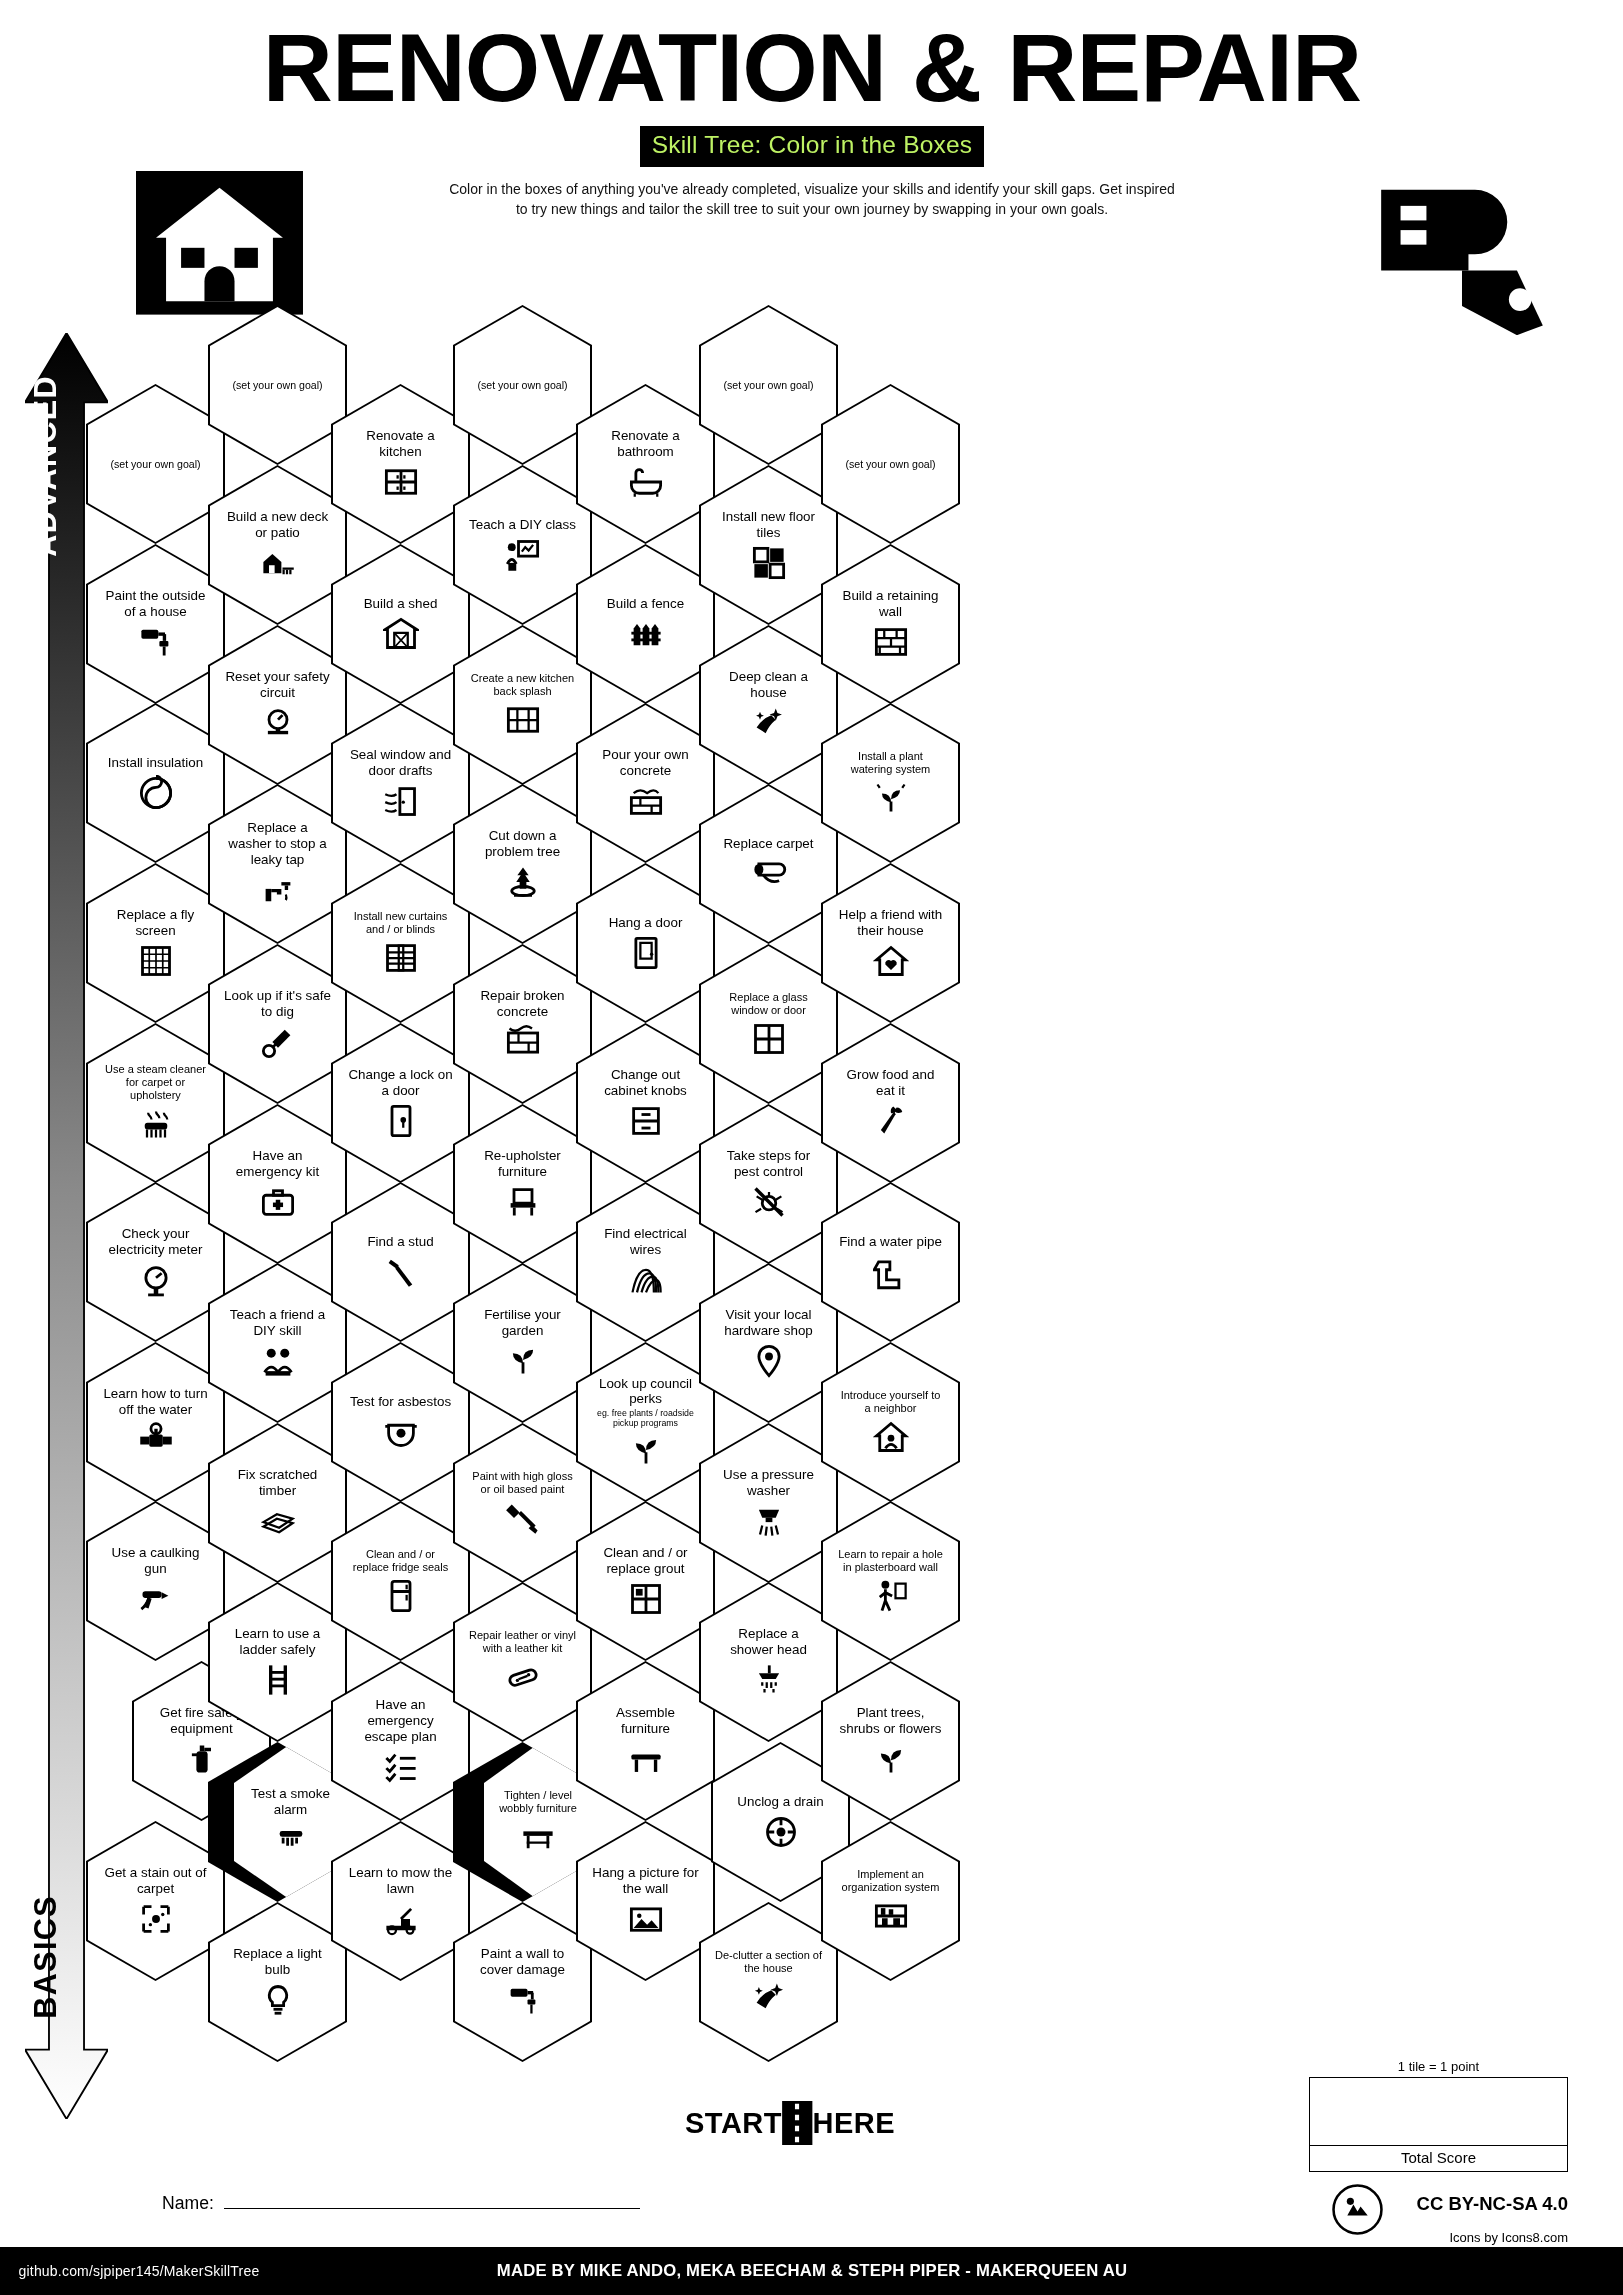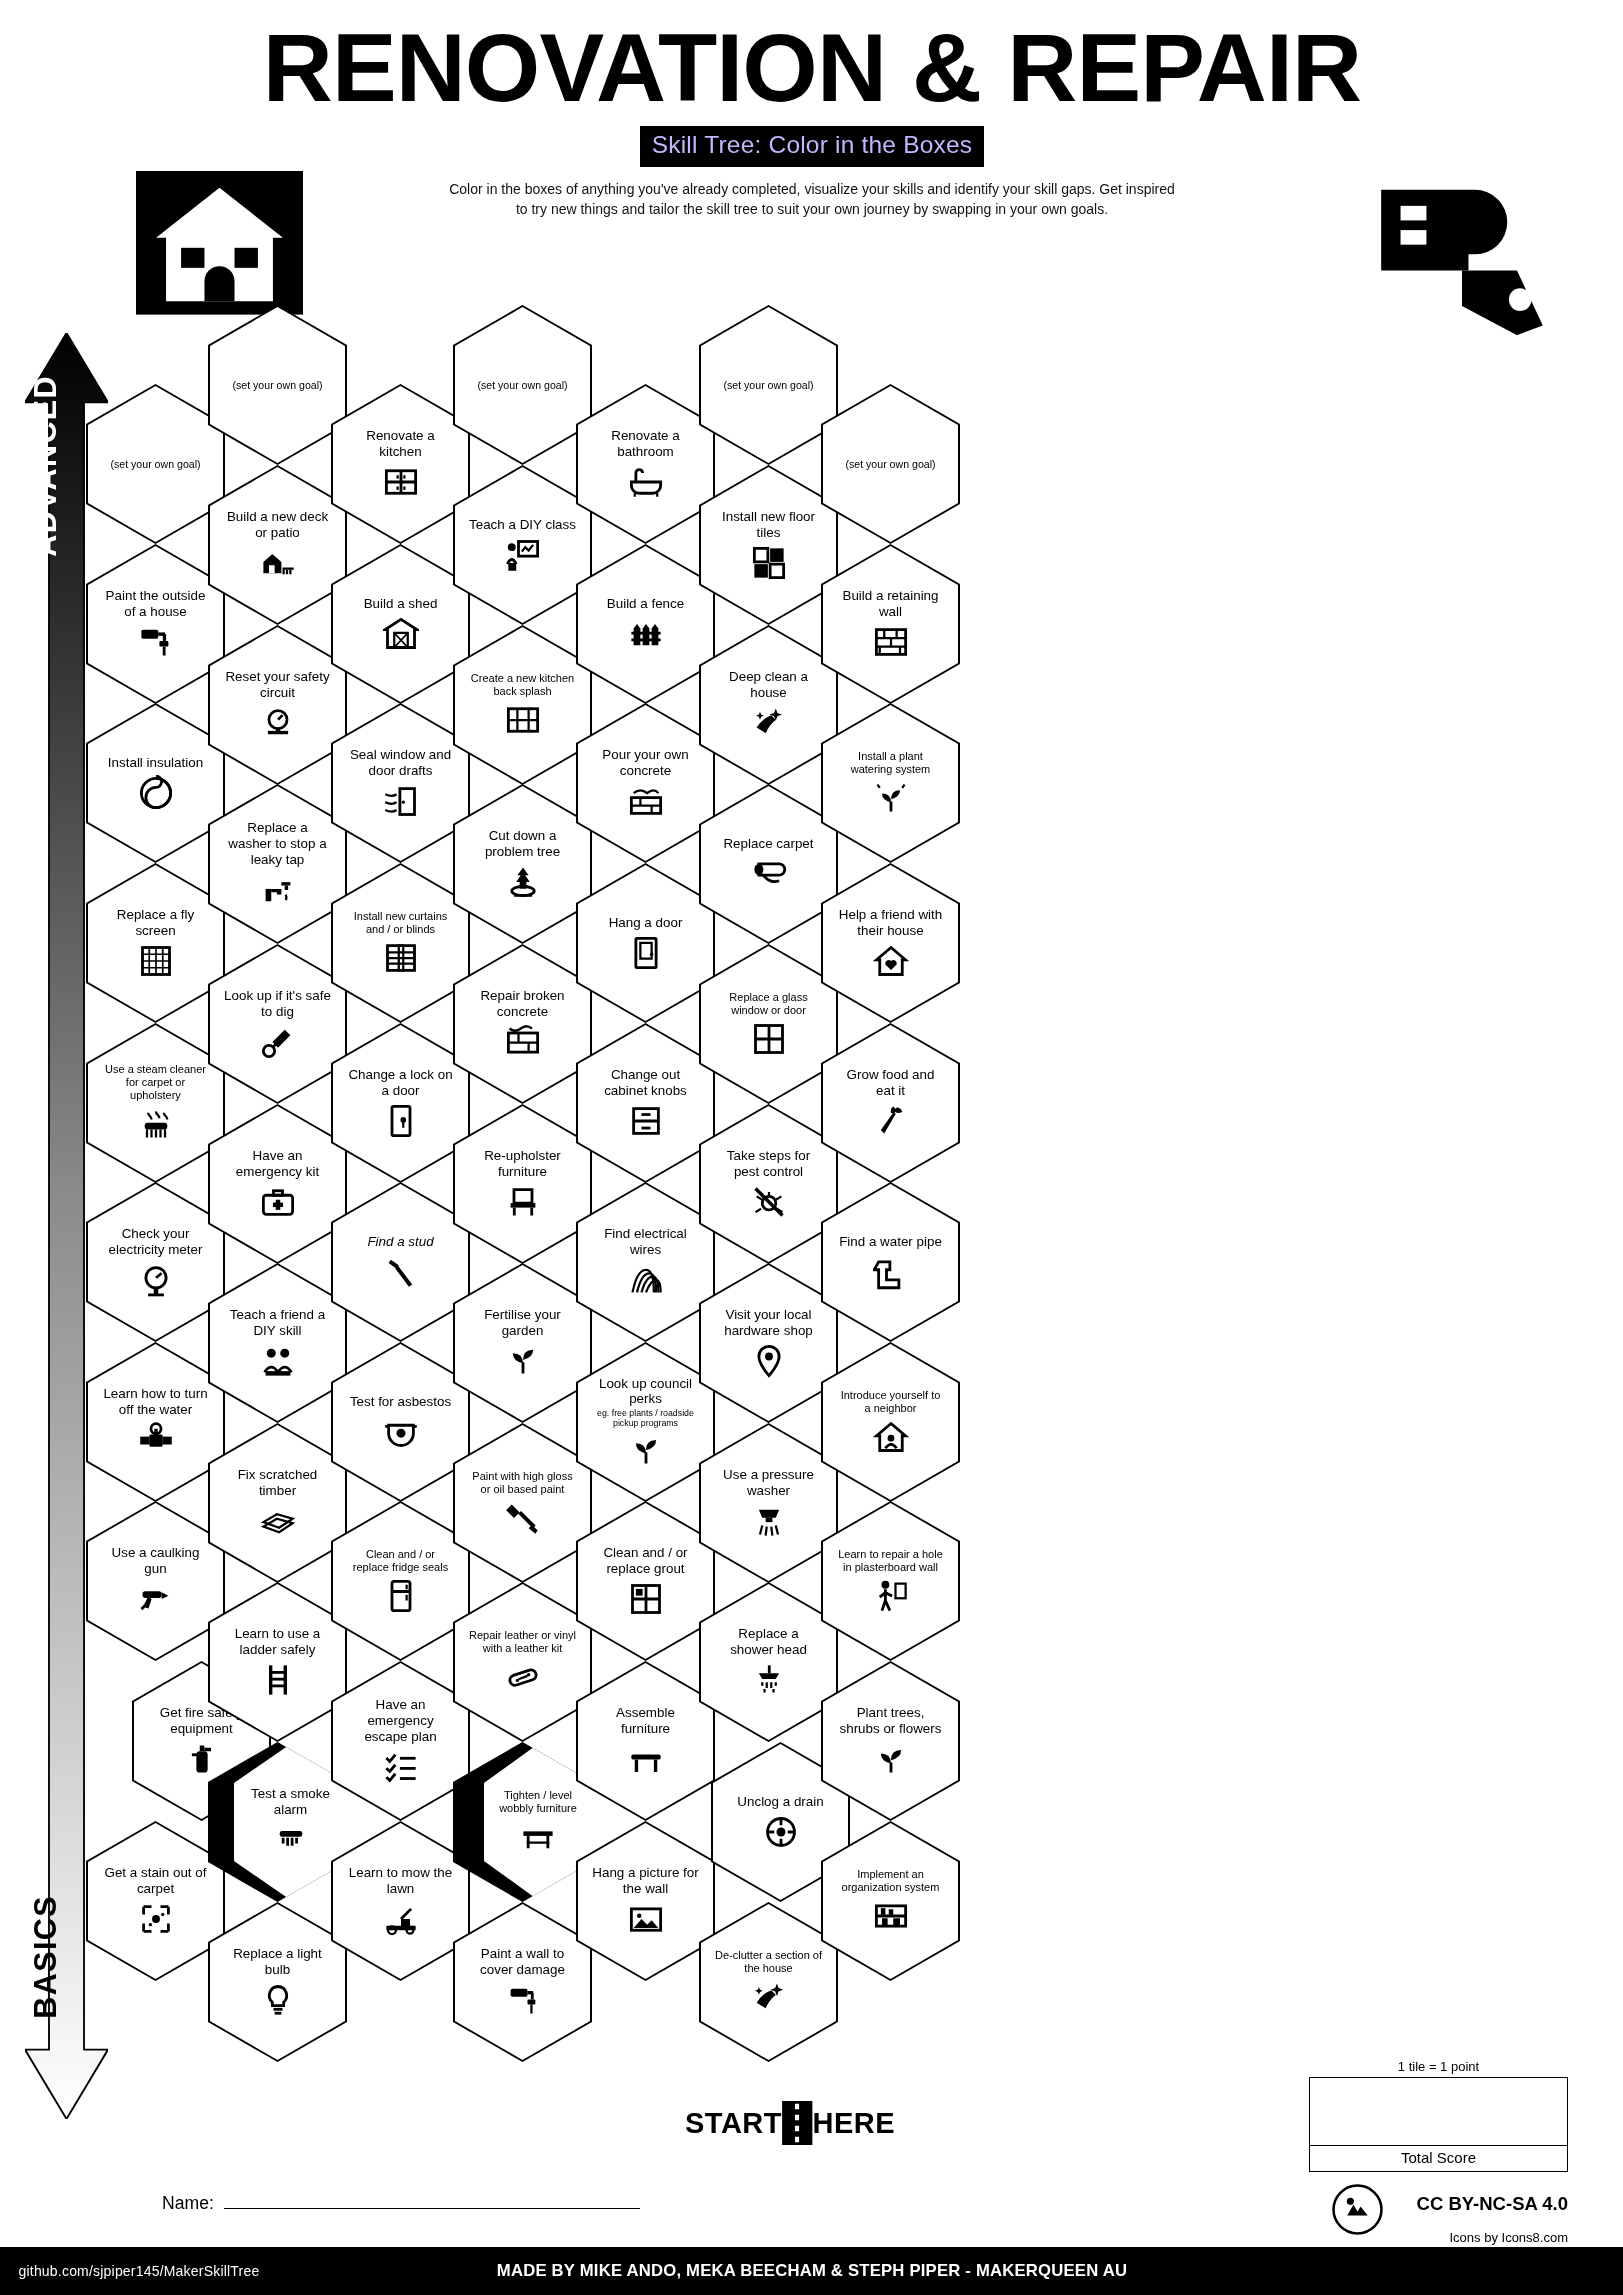--- a/index.html
+++ b/index.html
@@ -23,21 +23,21 @@
     padding-top: 18.5px;
     font-family: "Liberation Sans", sans-serif;
   }
   #subtitle-wrap {
     text-align: center;
     margin-top: 10.2px;
   }
   #subtitle {
     display: inline-block;
     background: #000;
-    color: #c4b5fd;
+    color: #bef264;
     font-size: 24.5px;
     padding: 5.6px 12px 7.4px 12px;
     letter-spacing: 0.2px;
   }
   #intro {
     text-align: center;
     font-size: 14px;
     line-height: 1.45;
     margin: 12px auto 0 auto;
     width: 949px;
@@ -510,21 +510,21 @@
         <div class="hex-label">Change a lock on a door</div>
         <div class="hex-icon">
           <svg viewBox="0 0 64 64">
             <rect x="16" y="6" width="32" height="52" rx="3" fill="none" stroke="#000" stroke-width="5"></rect>
             <circle cx="36" cy="30" r="5"></circle>
             <rect x="34" y="34" width="4" height="10"></rect>
           </svg>
         </div>
       </div>
     </div>
-    <div class="hex" style="left: 331px; top: 1182px; font-style: italic;">
+    <div class="hex" style="left: 331px; top: 1182px;">
       <div class="hex-inner">
         <div class="hex-label">Find a stud</div>
         <div class="hex-icon">
           <svg viewBox="0 0 64 64">
             <path d="M14 10 l14 10 -4 6 -14 -10z"></path>
             <path d="M26 20 L52 54 L46 58 L22 26z"></path>
           </svg>
         </div>
       </div>
     </div>

